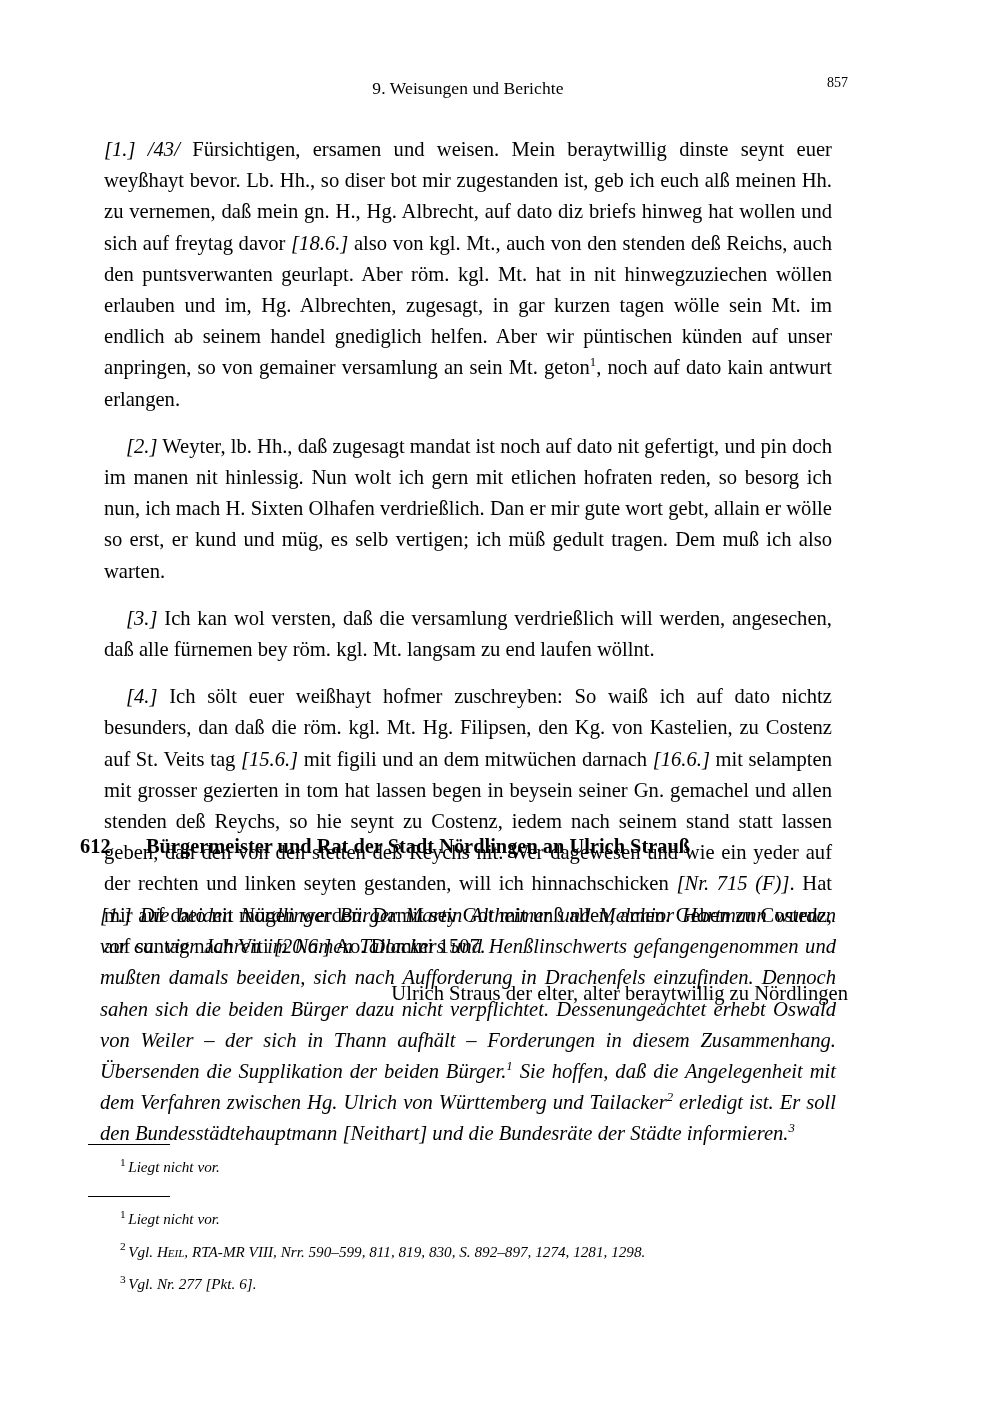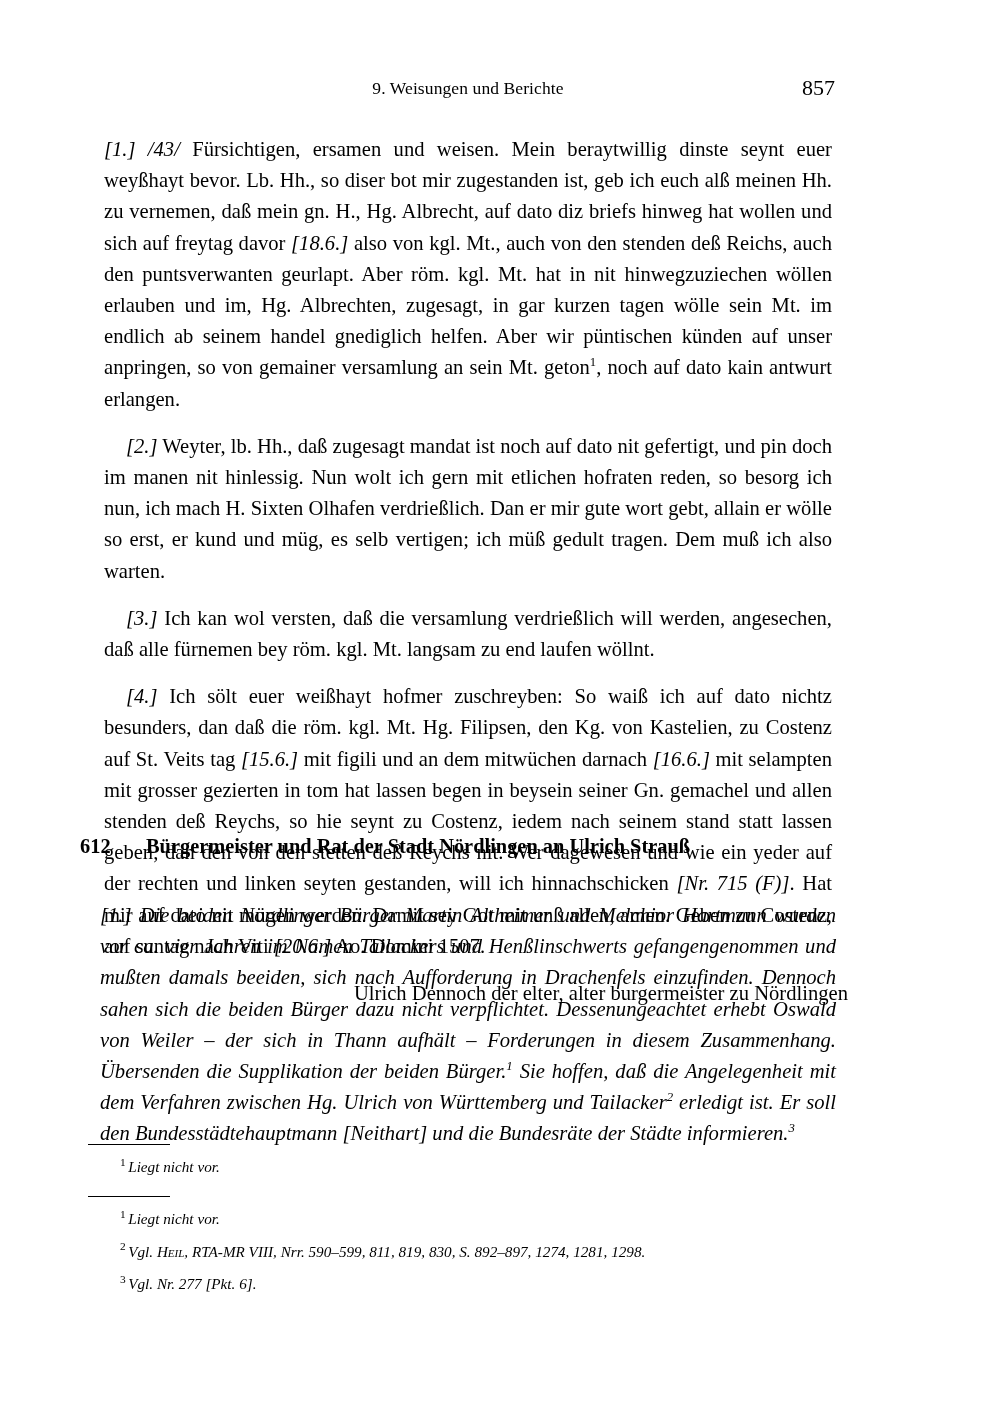--- a/index.html
+++ b/index.html
@@ -33,23 +33,23 @@
   .running-head-title {
     position: absolute;
     left: 0;
     right: 0;
     text-align: center;
     font-size: 17.5px;
     letter-spacing: 0.1px;
   }
   .running-head-folio {
     position: absolute;
-    right: 13px;
+    right: 0;
     top: -3px;
-    font-size: 22px;
+    font-size: 14px;
   }
 
   
   .textblock {
     position: absolute;
     left: 88px;
     top: 118px;
     width: 760px;
   }
 
@@ -149,21 +149,21 @@
   <div class="textblock">
 
     <p class="body-par"><span class="ital">[1.]</span> <span class="ital">/43/</span> <span>Fürsichtigen, ersamen und weisen. Mein beraytwillig dinste seynt euer weyßhayt bevor. Lb. Hh., so diser bot mir zugestanden ist, geb ich euch alß meinen Hh. zu vernemen, daß mein gn. H., Hg. Albrecht, auf dato diz briefs hinweg hat wollen und sich auf freytag davor </span><span class="ital">[18.6.]</span><span> also von kgl. Mt., auch von den stenden deß Reichs, auch den puntsverwanten geurlapt. Aber röm. kgl. Mt. hat in nit hinwegzuziechen wöllen erlauben und im, Hg. Albrechten, zugesagt, in gar kurzen tagen wölle sein Mt. im endlich ab seinem handel gnediglich helfen. Aber wir püntischen künden auf unser anpringen, so von gemainer versamlung an sein Mt. geton</span><sup class="fnref">1</sup><span>, noch auf dato kain antwurt erlangen.</span></p>
 
     <p class="body-par indent"><span class="ital">[2.]</span> <span>Weyter, lb. Hh., daß zugesagt mandat ist noch auf dato nit gefertigt, und pin doch im manen nit hinlessig. Nun wolt ich gern mit etlichen hofraten reden, so besorg ich nun, ich mach H. Sixten Olhafen verdrießlich. Dan er mir gute wort gebt, allain er wölle so erst, er kund und müg, es selb vertigen; ich müß gedult tragen. Dem muß ich also warten.</span></p>
 
     <p class="body-par indent"><span class="ital">[3.]</span> <span>Ich kan wol versten, daß die versamlung verdrießlich will werden, angesechen, daß alle fürnemen bey röm. kgl. Mt. langsam zu end laufen wöllnt.</span></p>
 
     <p class="body-par indent"><span class="ital">[4.]</span> <span>Ich sölt euer weißhayt hofmer zuschreyben: So waiß ich auf dato nichtz besunders, dan daß die röm. kgl. Mt. Hg. Filipsen, den Kg. von Kastelien, zu Costenz auf St. Veits tag </span><span class="ital">[15.6.]</span><span> mit figili und an dem mitwüchen darnach </span><span class="ital">[16.6.]</span><span> mit selampten mit grosser gezierten in tom hat lassen begen in beysein seiner Gn. gemachel und allen stenden deß Reychs, so hie seynt zu Costenz, iedem nach seinem stand statt lassen geben, dan den von den stetten deß Reychs nit. Wer dagewesen und wie ein yeder auf der rechten und linken seyten gestanden, will ich hinnachschicken </span><span class="ital">[Nr. 715 (F)]</span><span>. Hat mir auf dato nit mugen werden. Damit sey Got mit unß allen, amen. Geben zu Costenz, auf suntag nach Viti </span><span class="ital">[20.6.]</span><span> Ao. Domini 1507.</span></p>
 
-    <p class="signature">Ulrich Dennoch der elter, alter burgermeister zu Nördlingen</p>
+    <p class="signature">Ulrich Straus der elter, alter beraytwillig zu Nördlingen</p>
 
     <div class="spacer-sig"></div>
   </div>
 
   <div style="position:absolute; left:80px; top:832px; width:760px;">
     <div class="section-heading">
       <span class="num">612</span>
       <span class="title">Bürgermeister und Rat der Stadt Nördlingen an Ulrich Strauß</span>
     </div>
   </div>

